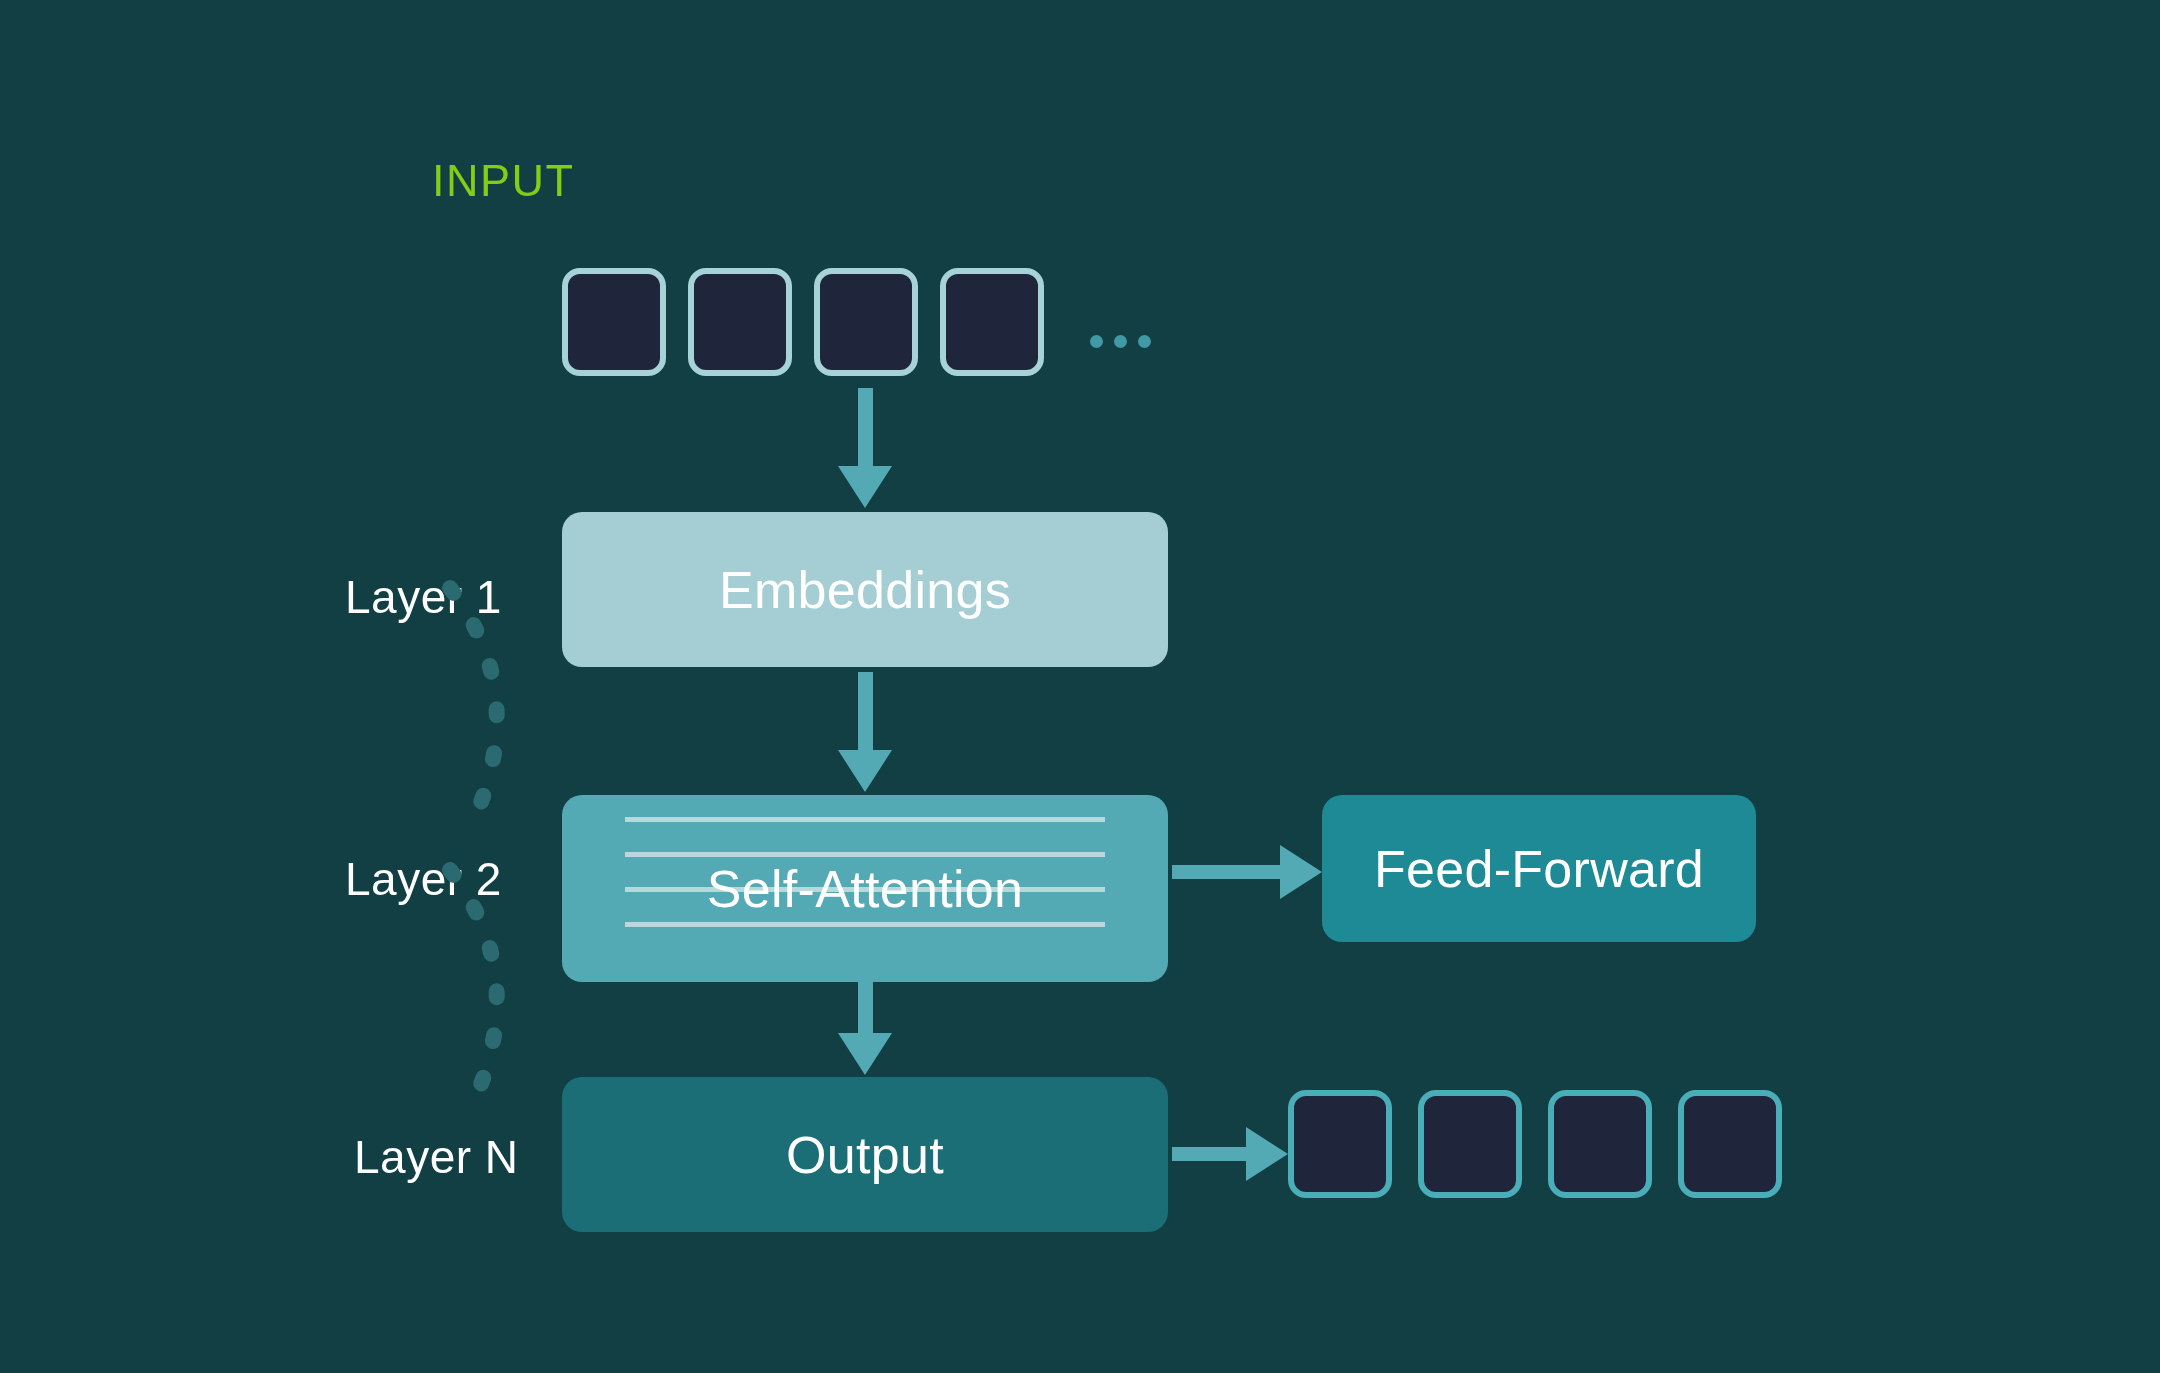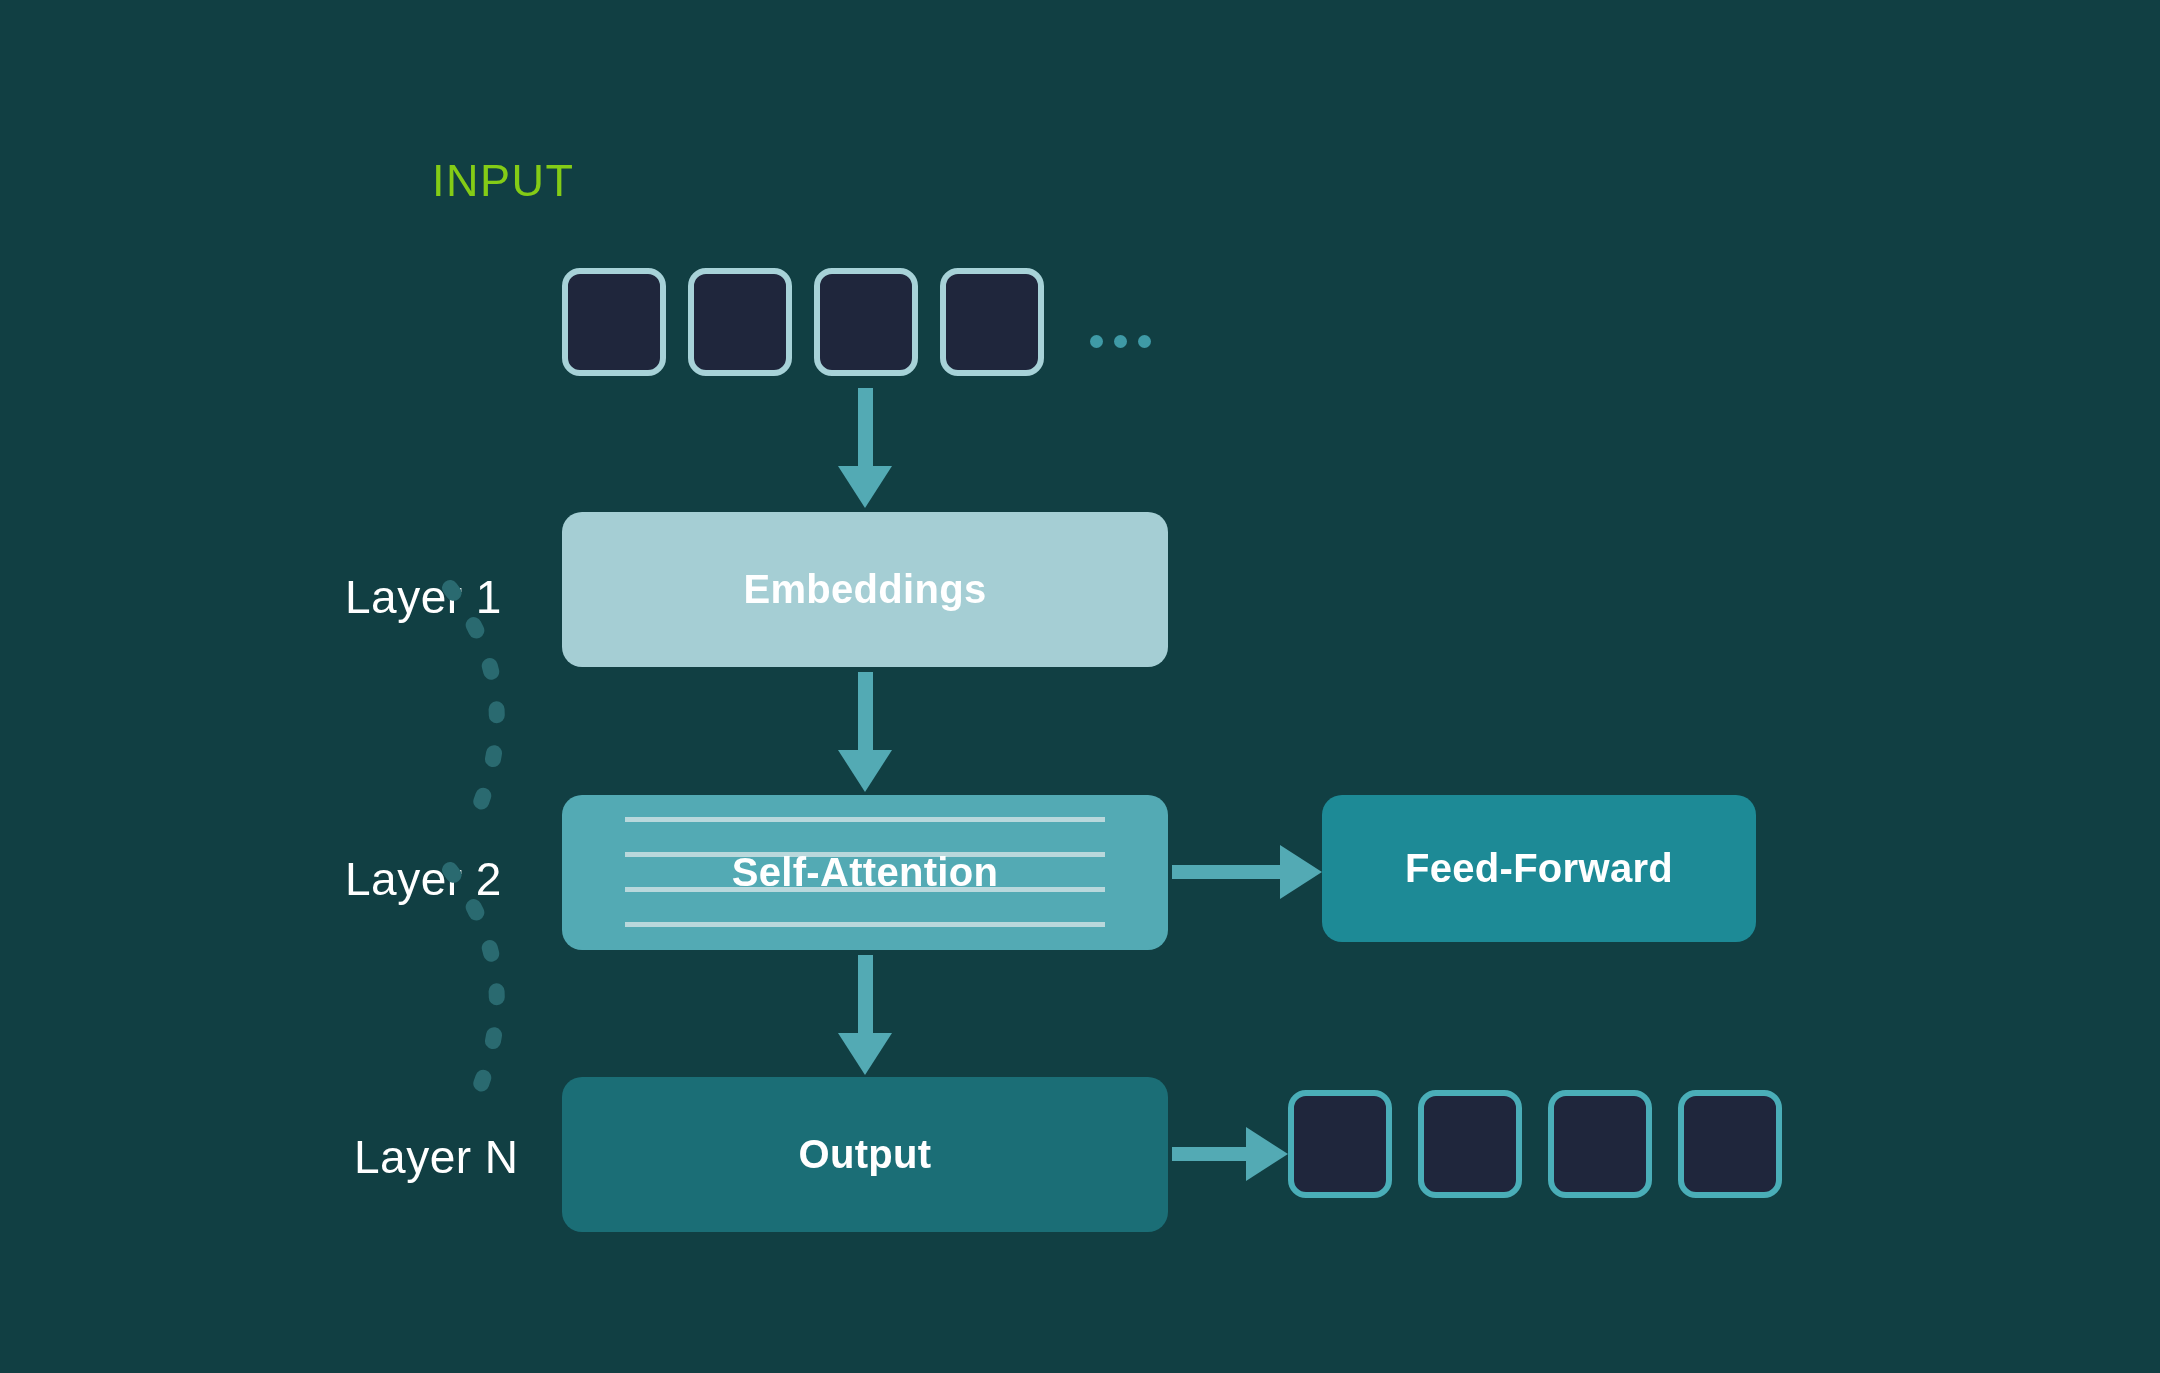--- a/index.html
+++ b/index.html
@@ -84,33 +84,33 @@
   }
 
   
   .block {
     position: absolute;
     display: flex;
     align-items: center;
     justify-content: center;
     border-radius: 20px;
     color: #ffffff;
-    font-size: 40px;
-    font-weight: bold;
+    font-size: 52px;
+    font-weight: normal;
     letter-spacing: 0.3px;
     box-sizing: border-box;
   }
   #block-embeddings {
     left: 562px; top: 512px;
     width: 606px; height: 155px;
     background: #a5ced4;
   }
   #block-attention {
     left: 562px; top: 795px;
-    width: 606px; height: 155px;
+    width: 606px; height: 187px;
     background: #53aab4;
     overflow: hidden;
   }
   #block-output {
     left: 562px; top: 1077px;
     width: 606px; height: 155px;
     background: #1b6e76;
   }
   #block-feedforward {
     left: 1322px; top: 795px;

